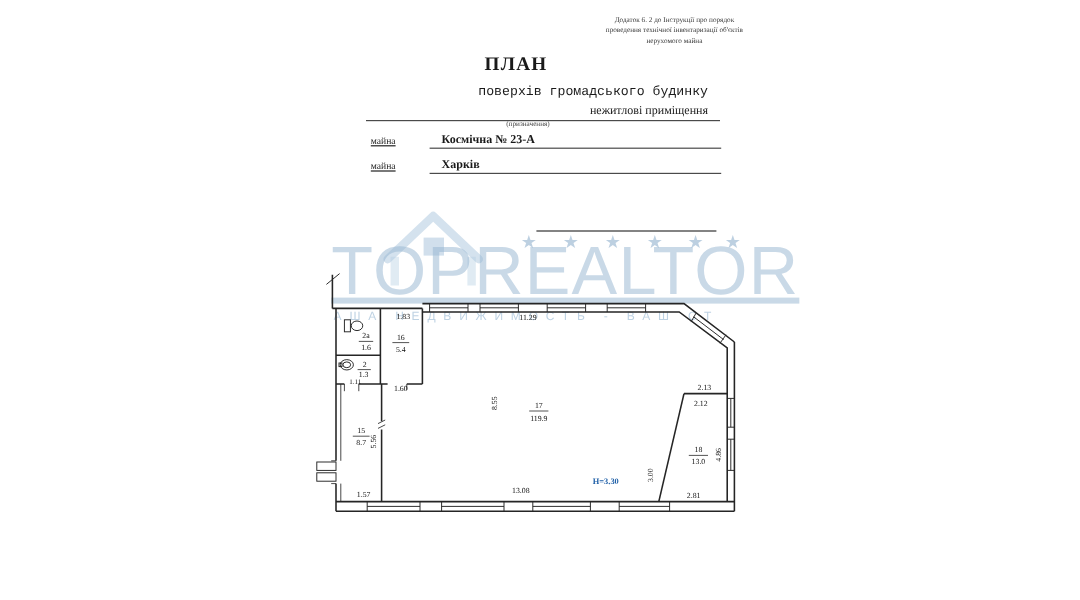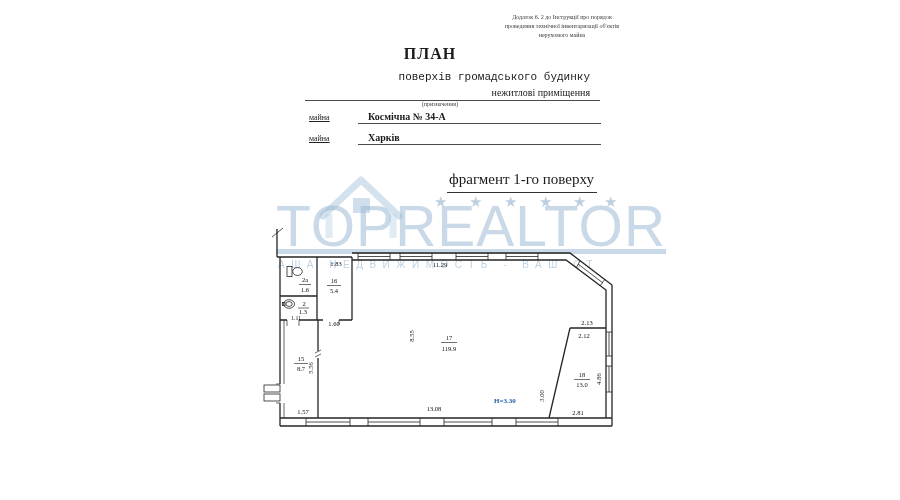--- a/index.html
+++ b/index.html
@@ -48,29 +48,28 @@
     <div>нерухомого майна</div>
   </div>
 
   <div class="abs title">ПЛАН</div>
   <div class="abs subtitle">поверхів громадського будинку</div>
   <div class="abs purpose">нежитлові приміщення</div>
   <div class="abs rule purpose-rule"></div>
   <div class="abs purpose-caption">(призначення)</div>
 
   <div class="abs field-label street-label">майна</div>
-  <div class="abs field-value street-value">Космічна № 34-А</div>
+  <div class="abs field-value street-value">Космічна № 23-А</div>
   <div class="abs rule street-rule"></div>
 
   <div class="abs field-label city-label">майна</div>
   <div class="abs field-value city-value">Харків</div>
   <div class="abs rule city-rule"></div>
 
 
-  <div class="abs fragment">фрагмент 1-го поверху</div>
   <div class="abs fragment-rule"></div>
 
   <svg class="abs wm-house" width="95" height="75" viewBox="0 0 95 75">
     <path d="M8,48 L46,12 L84,48" fill="none" stroke="rgba(170,198,222,0.5)" stroke-width="7" stroke-linejoin="round" stroke-linecap="round"></path>
     <rect x="38" y="30" width="17" height="15" fill="rgba(152,185,212,0.45)"></rect>
     <path d="M14,46 L14,70 M78,46 L78,70" fill="none" stroke="rgba(178,204,226,0.4)" stroke-width="7"></path>
   </svg>
   <span class="wm-star" style="left:434px;top:193px;">★</span>
   <span class="wm-star" style="left:469px;top:193px;">★</span>
   <span class="wm-star" style="left:504px;top:193px;">★</span>

